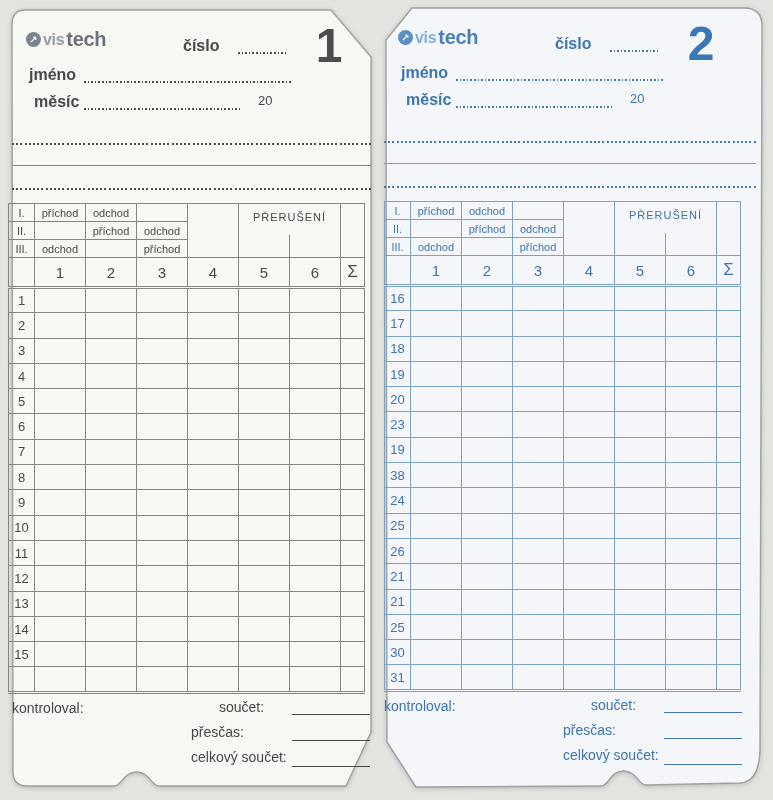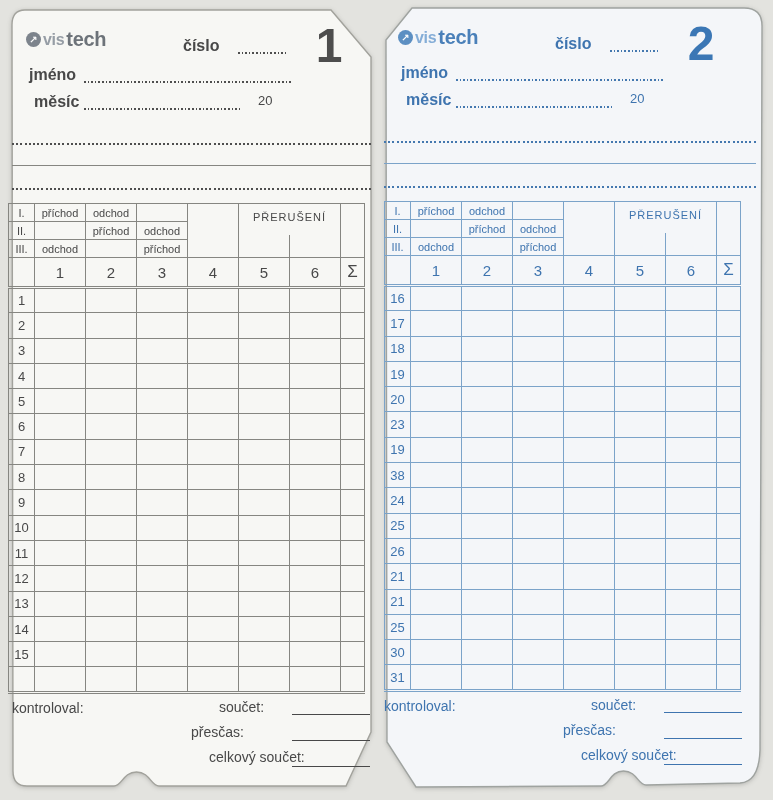--- a/index.html
+++ b/index.html
@@ -57,21 +57,21 @@
   tr.numrow td{font-size:15px;border-bottom:3px double var(--line);}
   tr.numrow td.sigma{font-size:17px;}
   tbody tr{height:25.3px;}
   tbody td{font-size:13px;}
   tbody tr:last-child td{border-bottom:3px double var(--line);}
 
   .flab{position:absolute;font-size:14px;color:var(--ink);}
   .f-kontroloval{left:0;top:690px;}
   .f-soucet{left:179px;top:689px;margin-left:28px;}
   .f-prescas{left:179px;top:714px;}
-  .f-celkovy{left:197px;top:739px;}
+  .f-celkovy{left:179px;top:739px;}
   .uline{position:absolute;left:280px;width:78px;height:0;border-top:1.2px solid var(--ink);}
   .u1{top:704px;} .u2{top:730px;} .u3{top:756px;}
 </style>
 </head>
 <body style="--bg: #e3e3df;">
 
 <svg class="shells" width="773" height="800" viewBox="0 0 773 800">
   <path class="shell" d="M 25 10 L 331 10 L 371 57 L 371 732 L 346 786 L 159 786 C 151 786 150 772 136.5 772 C 123 772 122 786 114 786 L 27 786 Q 13 786 13 771 L 12 25 Q 12 10 25 10 Z" style="--bg: #f7f7f4; --edge: #a2a29c; --ink: #484848; --line: #868681; --dots: #4e4e4e; --big: #4d4d4d; --logo_mark: #7d848c; --logo_vis: #969da5; --logo_tech: #6d7379;"></path>
   <path class="shell" d="M 412 8 L 744 8 Q 762 8 762 26 L 760 750 Q 759 782 740 783 L 646 785 C 638 785 637 771 623.5 771 C 610 771 609 786 601 786 L 416 787 L 387 742 L 386 40 Z" style="--bg: #f4f6f9; --edge: #9fa3a0; --ink: #3e74af; --line: #7ba3c9; --dots: #4478af; --big: #3b77b5; --logo_mark: #5c8fc2; --logo_vis: #84add7; --logo_tech: #4a80b9;"></path>
 </svg>

